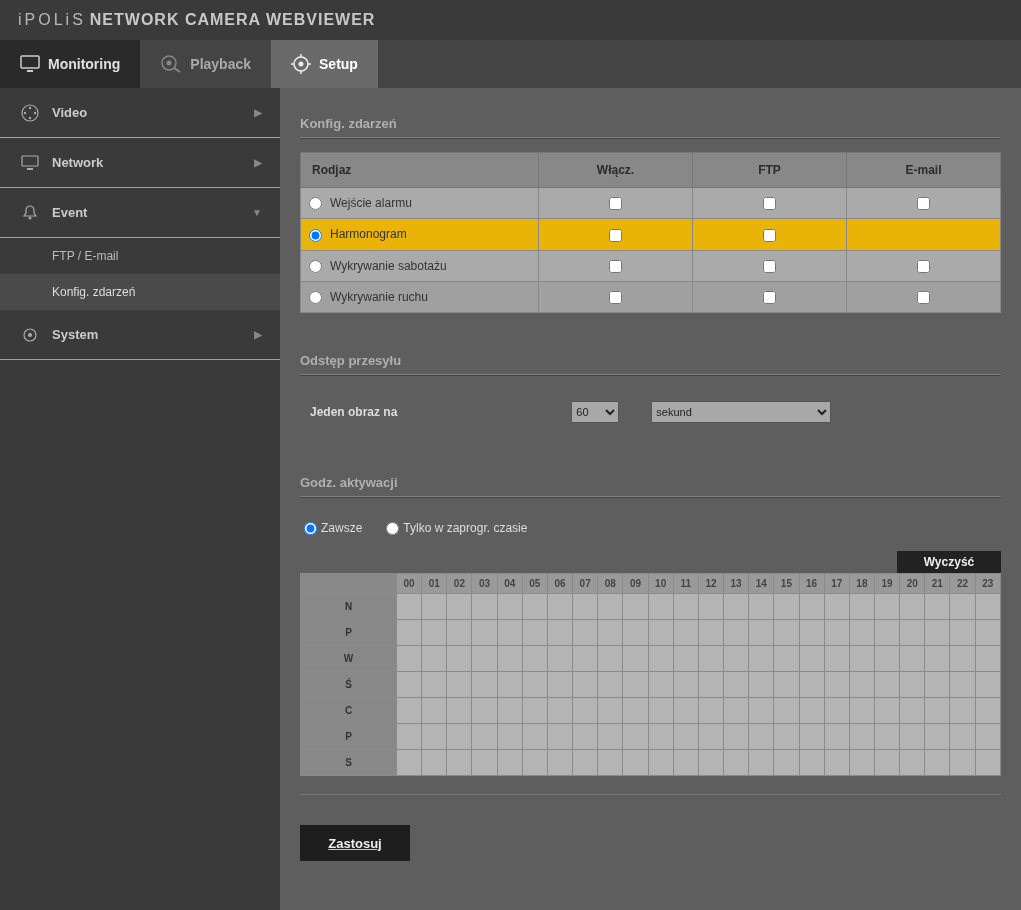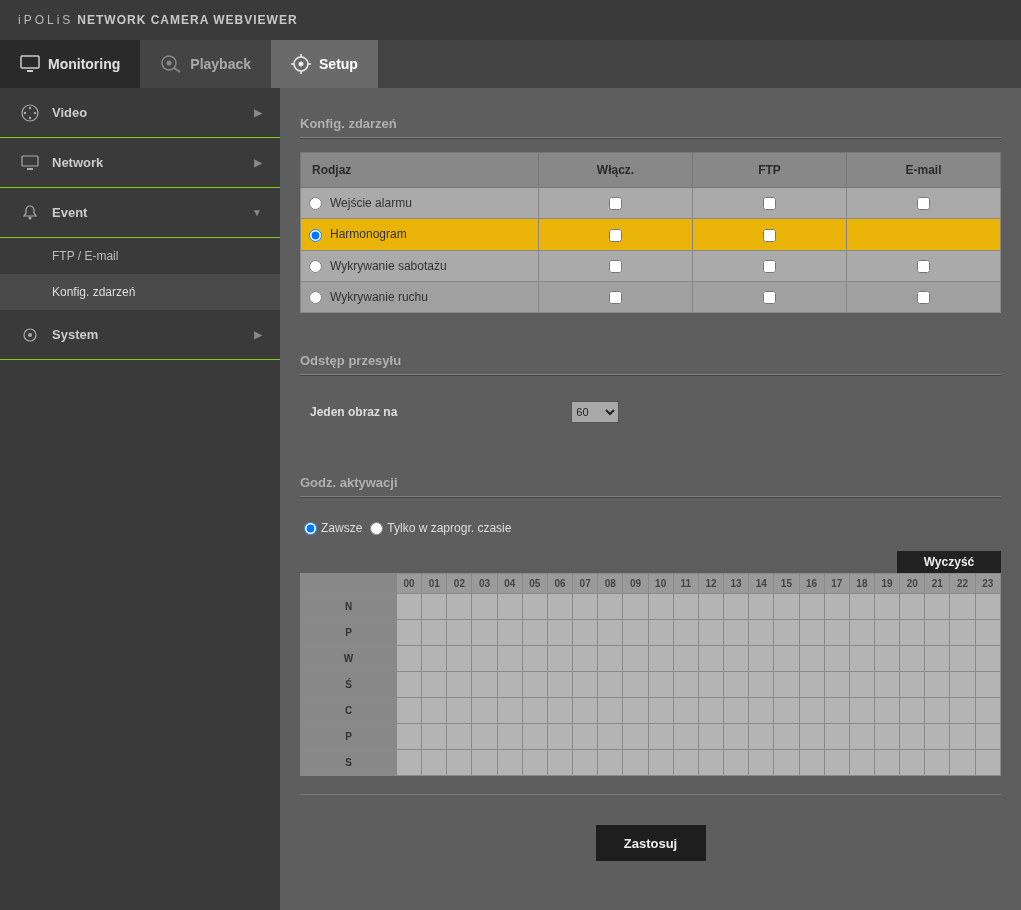--- a/index.html
+++ b/index.html
@@ -1,18 +1,18 @@
 <!DOCTYPE html>
 <html><head>
 <meta charset="utf-8">
 <style>
 * { margin:0; padding:0; box-sizing:border-box; font-family:Arial,Helvetica,sans-serif; }
 body { width:1021px; height:910px; background:#5a5a5a; overflow:hidden; }
 .header { height:40px; background:#3a3a3a; display:flex; align-items:center; padding:0 18px; }
-.logo { color:#b8b8b8; font-size:12px; letter-spacing:3px; font-weight:300; }
+.logo { color:#b8b8b8; font-size:16px; letter-spacing:3px; font-weight:300; }
 .logo b { font-weight:600; letter-spacing:1px; margin-left:4px; color:#c8c8c8; }
 .navbar { height:48px; background:#444; display:flex; align-items:center; }
 .nav-tab { height:48px; display:flex; align-items:center; padding:0 20px; color:#aaa; font-size:14px; font-weight:bold; cursor:pointer; gap:8px; }
 .nav-tab.dark { background:#2a2a2a; color:#e0e0e0; }
 .nav-tab.active { background:#6a6a6a; color:#ffffff; }
 .body { display:flex; height:calc(100% - 88px); }
 .sidebar { width:280px; background:#3a3a3a; }
 .side-item { height:50px; display:flex; align-items:center; padding:0 18px; border-bottom:1px solid #84cc16; color:#ccc; font-size:13px; font-weight:bold; cursor:pointer; position:relative; }
 .side-item .ico { width:24px; margin-right:10px; display:flex; justify-content:center; }
 .side-item .arrow { position:absolute; right:18px; color:#888; font-size:10px; }
@@ -27,31 +27,31 @@
 .evt-table td { padding:8px 6px; font-size:12px; color:#333; border:1px solid #888; text-align:center; }
 .evt-table td.name { text-align:left; padding-left:8px; }
 .evt-table tr.sel td { background:#eab308; }
 .evt-table tr.alt td { background:#aaa; }
 .evt-table input[type=radio],.evt-table input[type=checkbox]{ vertical-align:middle; }
 .interval-row { display:flex; align-items:center; gap:32px; padding:12px 10px; }
 .interval-row label { font-size:12px; color:#ddd; font-weight:bold; }
 .sel { background:#a8a8a8; border:1px solid #555; font-size:11px; color:#222; height:22px; }
 .sel.num { width:48px; }
 .sel.unit { width:180px; }
-.act-row { display:flex; gap:8px; padding:10px 4px; }
+.act-row { display:flex; gap:24px; padding:10px 4px; }
 .act-row label { font-size:12px; color:#ddd; display:flex; align-items:center; gap:4px; }
 .clear-row { display:flex; justify-content:flex-end; margin-top:6px; }
 .clear-btn { background:#222; color:#eee; border:none; height:22px; width:104px; font-size:12px; font-weight:bold; cursor:pointer; }
 .sched-wrap { margin-top:0; }
 .sched { border:1px solid #888; background:#b0b0b0; border-collapse:collapse; width:100%; table-layout:fixed; }
 .sched th, .sched td { border:1px solid #8a8a8a; font-size:10px; color:#444; text-align:center; }
 .sched th { background:#9a9a9a; height:20px; font-weight:bold; }
 .sched th.day, .sched td.day { width:96px; background:#888; color:#333; font-weight:bold; }
 .sched td { height:26px; background:#b4b4b4; }
-.apply-row { display:flex; justify-content:center; margin-top:30px; }
+.apply-row { display:flex; justify-content:flex-start; margin-top:30px;text-decoration:underline; }
 .apply-btn { background:#1e1e1e; color:#eee; border:none; height:36px; width:110px; font-size:13px; font-weight:bold; cursor:pointer; }
 .hr-mid { height:1px; background:#7a7a7a; margin:18px 0; }
 svg { display:block; }
 </style>
 </head>
 <body>
 
 <div class="header">
   <span class="logo">
     <span>iPOLiS</span><b>NETWORK CAMERA WEBVIEWER</b>
@@ -192,20 +192,23 @@
     <div style="height:30px"></div>
     <div class="section-title">Odstęp przesyłu</div>
     <div class="hr"></div>
 
     <div class="interval-row">
       <label>Jeden obraz na</label>
       <div style="width:110px"></div>
       <select class="sel num">
         <option>60</option>
       </select>
+      <select class="sel unit">
+        <option>sekund</option>
+      </select>
     </div>
 
     <div style="height:30px"></div>
     <div class="section-title">Godz. aktywacji</div>
     <div class="hr"></div>
 
     <div class="act-row">
       <label>
         <input type="radio" name="act" checked="" style="">
         <span>Zawsze</span>

